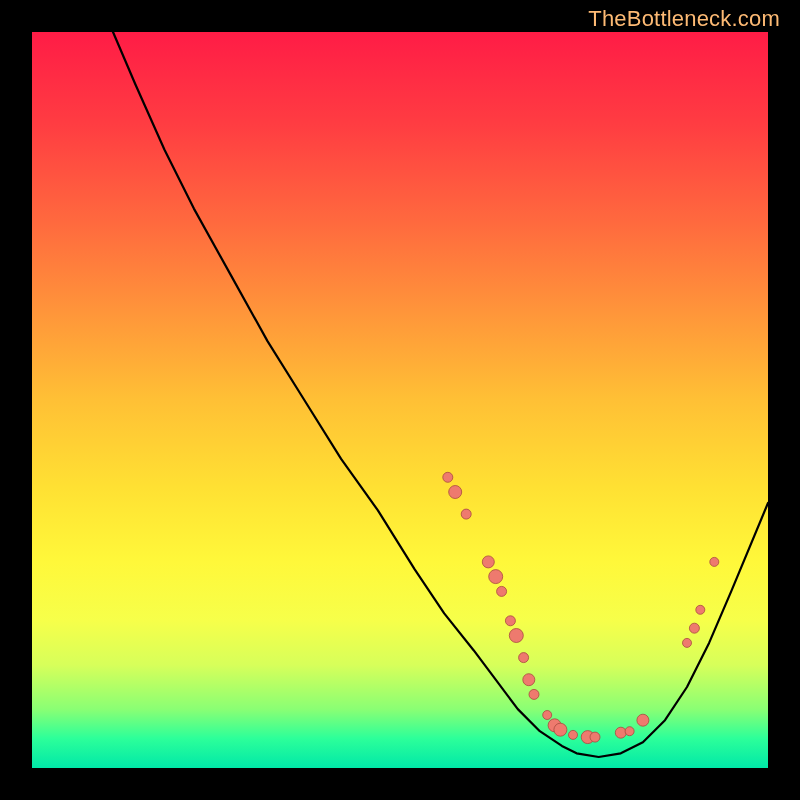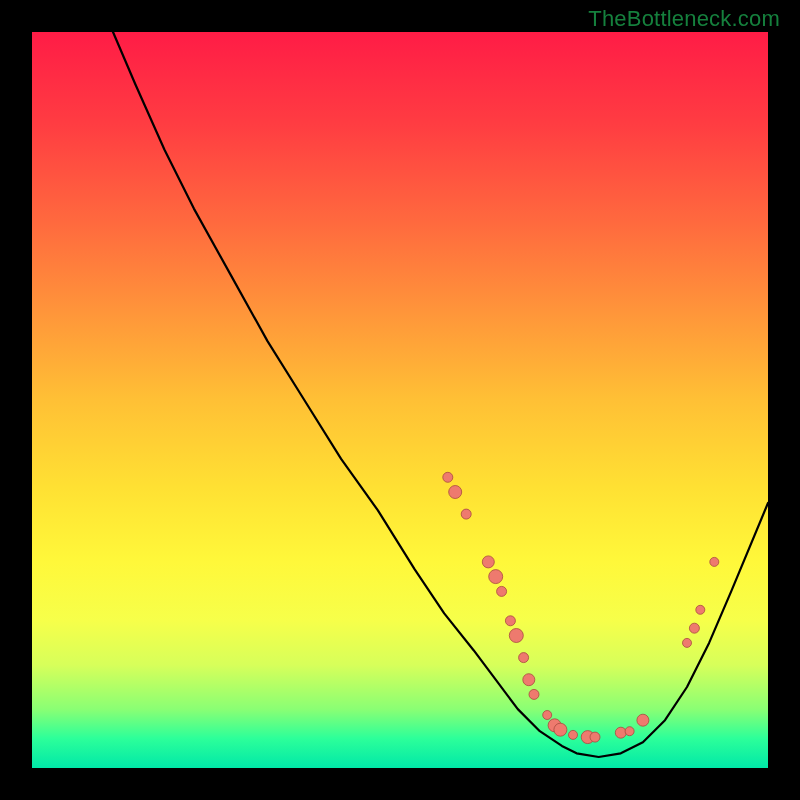--- a/index.html
+++ b/index.html
@@ -28,21 +28,21 @@
       #f6ff4a 80%,
       #d7ff5a 86%,
       #8aff74 92%,
       #2cff9a 96%,
       #00e8a8 100%);
   }
   .watermark {
     position: absolute;
     top: 6px;
     right: 20px;
-    color: #15803d;
+    color: #fdba74;
     font-size: 22px;
     letter-spacing: 0.2px;
     font-weight: 500;
   }
   svg.plot {
     position: absolute;
     left: 0;
     top: 0;
     width: 736px;
     height: 736px;

